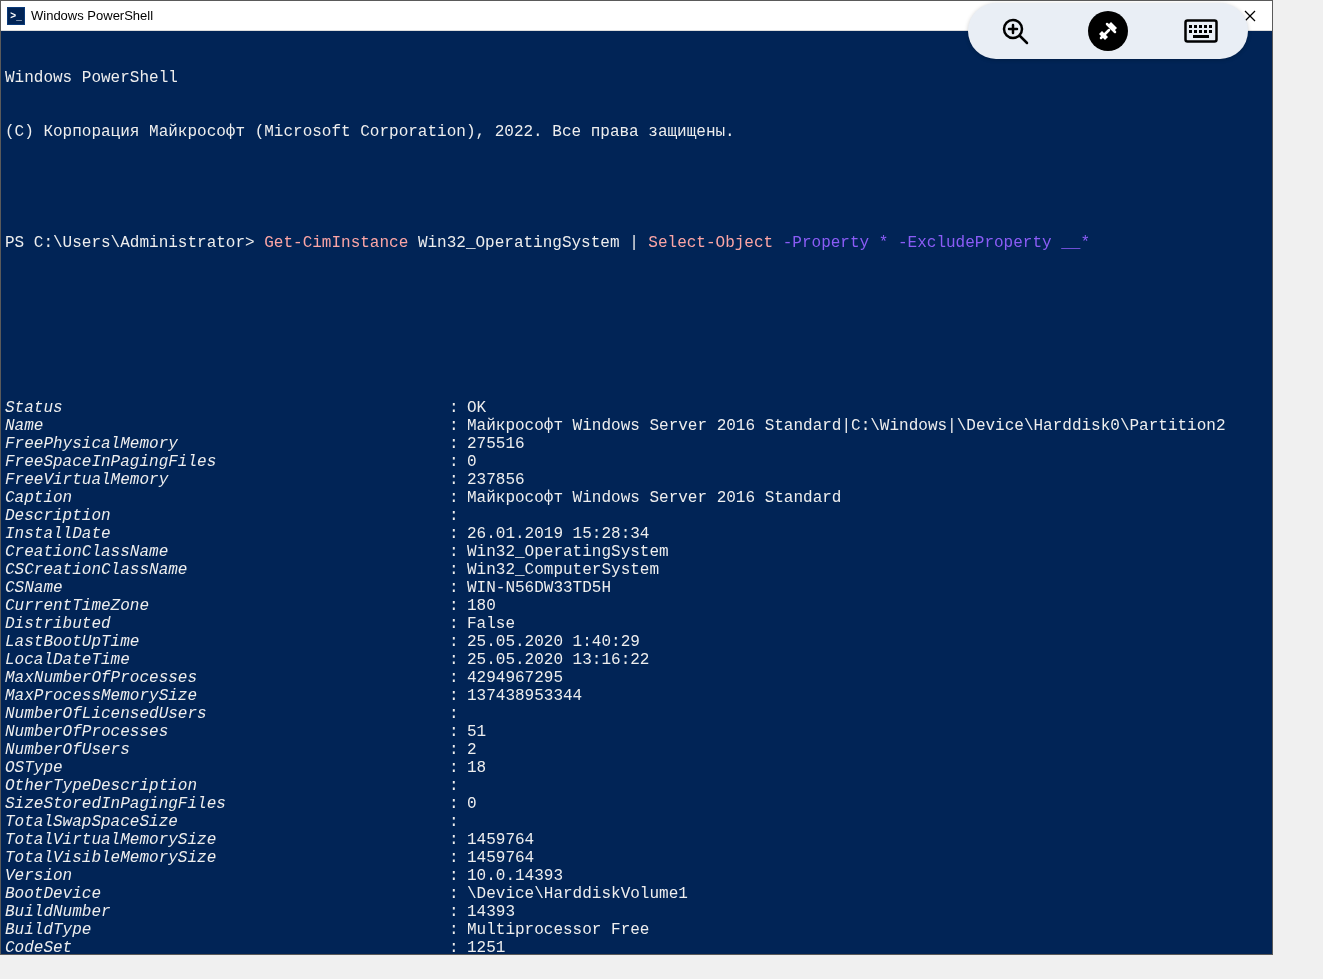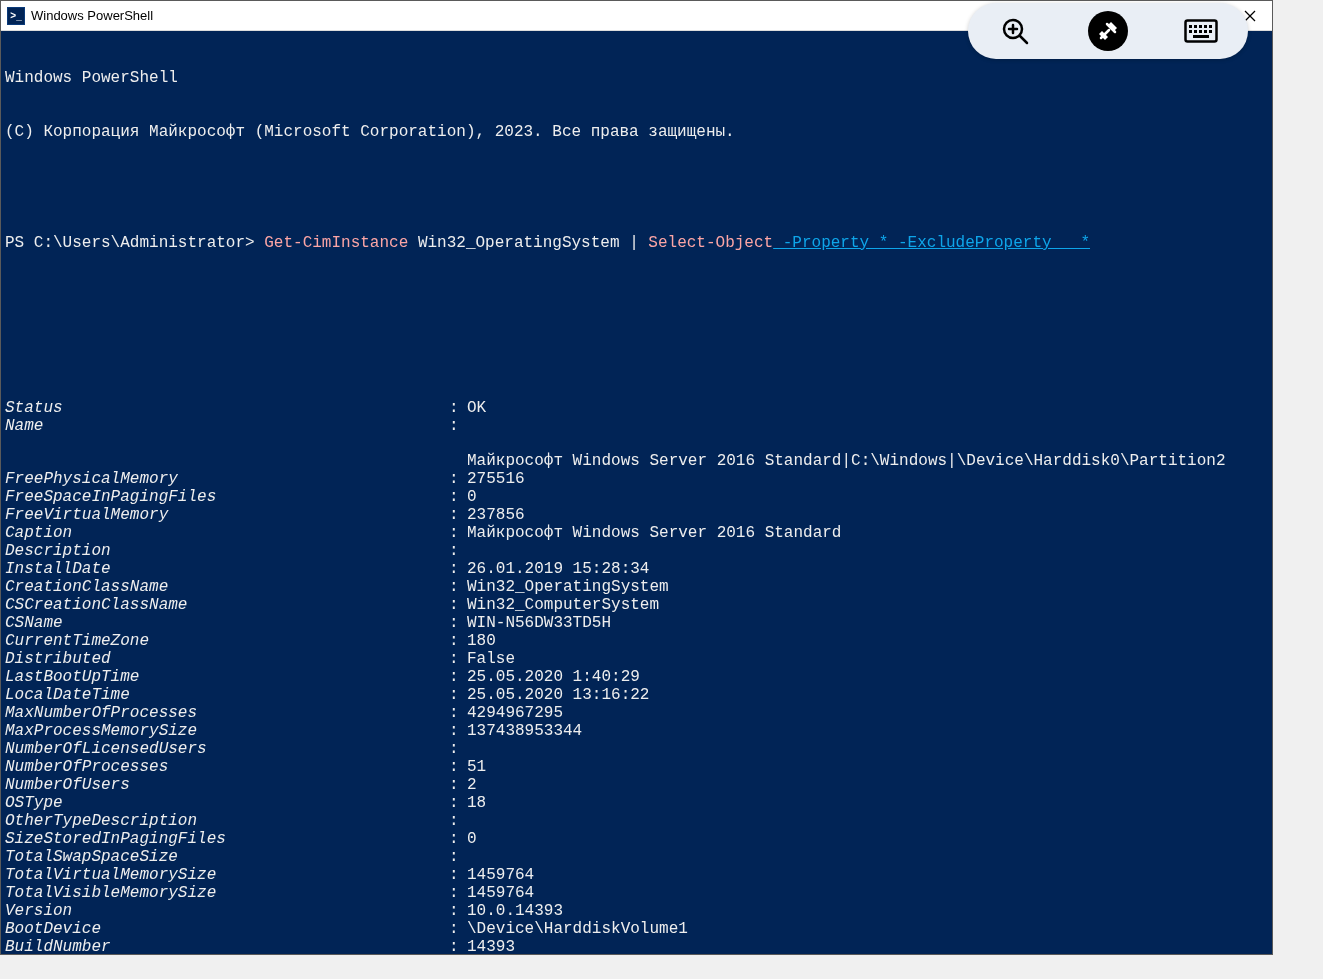--- a/index.html
+++ b/index.html
@@ -67,27 +67,27 @@
     font-size: 16px;
     line-height: 18px;
     padding: 2px 4px;
     white-space: pre;
     overflow: hidden;
     position: relative;
   }
   .row { display: block; }
   .prompt-line { margin-top: 3px; margin-bottom: 3px; }
   .yellow { color: #fca5a5; }
-  .darkgrey { color: #0ea5e9; text-decoration: underline; }
+  .darkgrey { color: #8b5cf6; }
   .white { color: #eeeeee; text-align: right; }
   .prop-row { display: flex; }
   .prop-key { display: inline-block; width: 444px; font-style: italic; }
   .prop-sep { display: inline-block; width: 18px; }
   .prop-val { display: inline-block; }
-  .prop-val-wrap { display: inline-block; white-space: pre-wrap; max-width: 790px; margin-top: 35px; }
+  .prop-val-wrap { display: inline-block; white-space: pre-wrap; max-width: 790px; }
   .blank-line { height: 18px; }
 
   
   .toolbar-pill {
     position: absolute;
     top: 3px;
     right: 75px;
     width: 280px;
     height: 56px;
     background: #e9eef5;
@@ -126,21 +126,21 @@
     <button class="close-btn">
       <svg width="12" height="12" viewBox="0 0 12 12">
           <line x1="1" y1="1" x2="11" y2="11" stroke="currentColor" stroke-width="1.2"></line>
           <line x1="11" y1="1" x2="1" y2="11" stroke="currentColor" stroke-width="1.2"></line>
         </svg>
     </button>
   </div>
 
   <div class="terminal">
     <span class="row">Windows PowerShell</span>
-    <span class="row">(C) Корпорация Майкрософт (Microsoft Corporation), 2023. Все права защищены.</span>
+    <span class="row">(C) Корпорация Майкрософт (Microsoft Corporation), 2022. Все права защищены.</span>
     <div class="blank-line"></div>
     <span class="row prompt-line"><span class="white">PS C:\Users\Administrator&gt; </span><span class="yellow">Get-CimInstance</span><span class="white"> Win32_OperatingSystem </span><span class="white">|</span><span class="yellow"> Select-Object</span><span class="darkgrey"> -Property * -ExcludeProperty __*</span></span>
     <div class="blank-line"></div>
     <div class="blank-line"></div>
     <div id="props-container"><div class="prop-row"><span class="prop-key">Status</span><span class="prop-sep">:</span><span class="prop-val">OK</span></div><div class="prop-row"><span class="prop-key">Name</span><span class="prop-sep">:</span><span class="prop-val-wrap">Майкрософт Windows Server 2016 Standard|C:\Windows|\Device\Harddisk0\Partition2</span></div><div class="prop-row"><span class="prop-key">FreePhysicalMemory</span><span class="prop-sep">:</span><span class="prop-val">275516</span></div><div class="prop-row"><span class="prop-key">FreeSpaceInPagingFiles</span><span class="prop-sep">:</span><span class="prop-val">0</span></div><div class="prop-row"><span class="prop-key">FreeVirtualMemory</span><span class="prop-sep">:</span><span class="prop-val">237856</span></div><div class="prop-row"><span class="prop-key">Caption</span><span class="prop-sep">:</span><span class="prop-val">Майкрософт Windows Server 2016 Standard</span></div><div class="prop-row"><span class="prop-key">Description</span><span class="prop-sep">:</span><span class="prop-val"></span></div><div class="prop-row"><span class="prop-key">InstallDate</span><span class="prop-sep">:</span><span class="prop-val">26.01.2019 15:28:34</span></div><div class="prop-row"><span class="prop-key">CreationClassName</span><span class="prop-sep">:</span><span class="prop-val">Win32_OperatingSystem</span></div><div class="prop-row"><span class="prop-key">CSCreationClassName</span><span class="prop-sep">:</span><span class="prop-val">Win32_ComputerSystem</span></div><div class="prop-row"><span class="prop-key">CSName</span><span class="prop-sep">:</span><span class="prop-val">WIN-N56DW33TD5H</span></div><div class="prop-row"><span class="prop-key">CurrentTimeZone</span><span class="prop-sep">:</span><span class="prop-val">180</span></div><div class="prop-row"><span class="prop-key">Distributed</span><span class="prop-sep">:</span><span class="prop-val">False</span></div><div class="prop-row"><span class="prop-key">LastBootUpTime</span><span class="prop-sep">:</span><span class="prop-val">25.05.2020 1:40:29</span></div><div class="prop-row"><span class="prop-key">LocalDateTime</span><span class="prop-sep">:</span><span class="prop-val">25.05.2020 13:16:22</span></div><div class="prop-row"><span class="prop-key">MaxNumberOfProcesses</span><span class="prop-sep">:</span><span class="prop-val">4294967295</span></div><div class="prop-row"><span class="prop-key">MaxProcessMemorySize</span><span class="prop-sep">:</span><span class="prop-val">137438953344</span></div><div class="prop-row"><span class="prop-key">NumberOfLicensedUsers</span><span class="prop-sep">:</span><span class="prop-val"></span></div><div class="prop-row"><span class="prop-key">NumberOfProcesses</span><span class="prop-sep">:</span><span class="prop-val">51</span></div><div class="prop-row"><span class="prop-key">NumberOfUsers</span><span class="prop-sep">:</span><span class="prop-val">2</span></div><div class="prop-row"><span class="prop-key">OSType</span><span class="prop-sep">:</span><span class="prop-val">18</span></div><div class="prop-row"><span class="prop-key">OtherTypeDescription</span><span class="prop-sep">:</span><span class="prop-val"></span></div><div class="prop-row"><span class="prop-key">SizeStoredInPagingFiles</span><span class="prop-sep">:</span><span class="prop-val">0</span></div><div class="prop-row"><span class="prop-key">TotalSwapSpaceSize</span><span class="prop-sep">:</span><span class="prop-val"></span></div><div class="prop-row"><span class="prop-key">TotalVirtualMemorySize</span><span class="prop-sep">:</span><span class="prop-val">1459764</span></div><div class="prop-row"><span class="prop-key">TotalVisibleMemorySize</span><span class="prop-sep">:</span><span class="prop-val">1459764</span></div><div class="prop-row"><span class="prop-key">Version</span><span class="prop-sep">:</span><span class="prop-val">10.0.14393</span></div><div class="prop-row"><span class="prop-key">BootDevice</span><span class="prop-sep">:</span><span class="prop-val">\Device\HarddiskVolume1</span></div><div class="prop-row"><span class="prop-key">BuildNumber</span><span class="prop-sep">:</span><span class="prop-val">14393</span></div><div class="prop-row"><span class="prop-key">BuildType</span><span class="prop-sep">:</span><span class="prop-val">Multiprocessor Free</span></div><div class="prop-row"><span class="prop-key">CodeSet</span><span class="prop-sep">:</span><span class="prop-val">1251</span></div></div>
   </div>
 
 </div>
 
 <div class="toolbar-pill">

